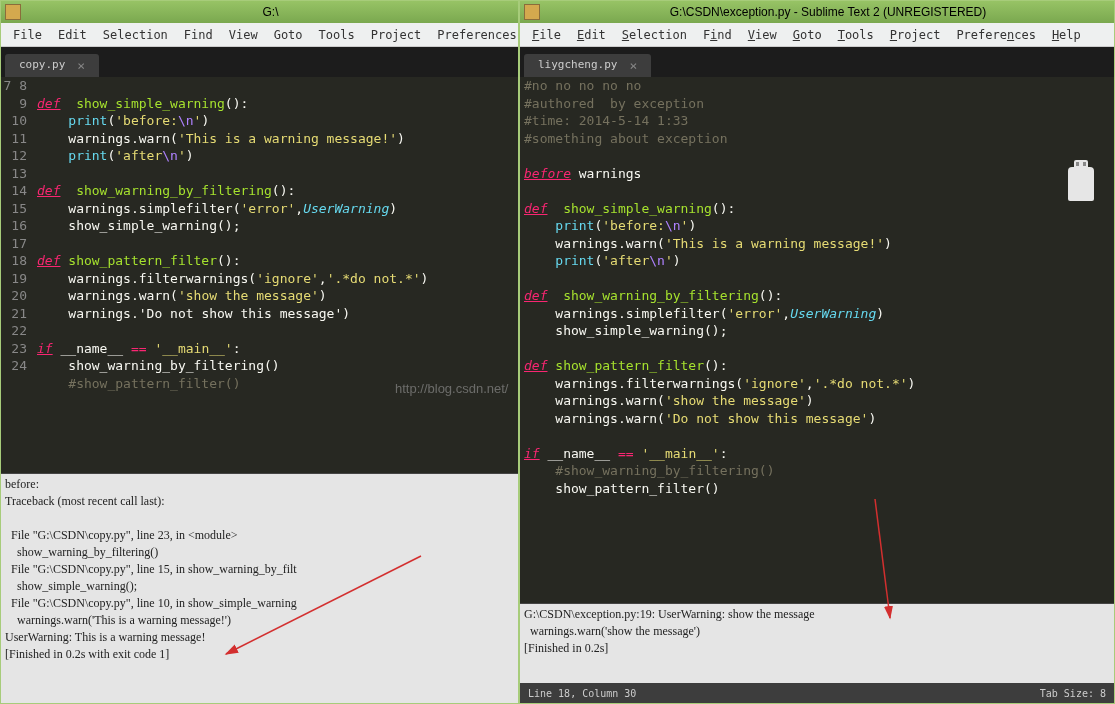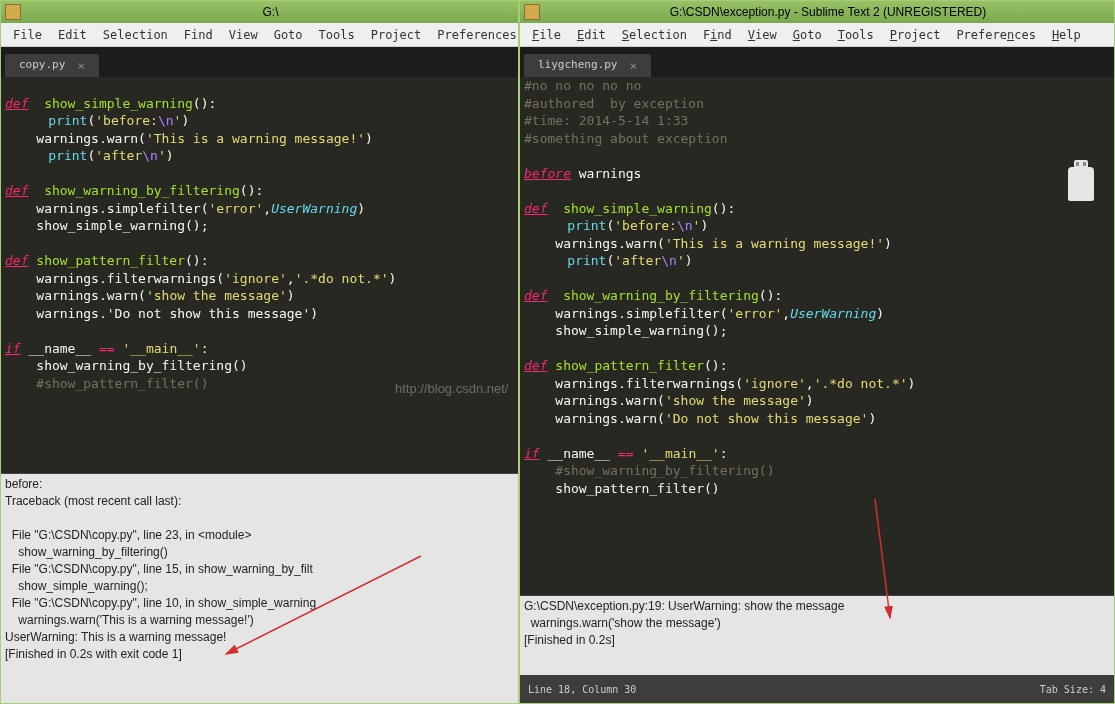--- a/index.html
+++ b/index.html
@@ -20,33 +20,33 @@
 .tabbar { height: 30px; background: #1c1c1c; display: flex; align-items: flex-end; padding: 0 4px; }
 .tab { background: #3d3d3d; color: #ccc; padding: 4px 14px; font-size: 11px; border-radius: 3px 3px 0 0; display: flex; align-items: flex-start; gap: 12px; font-family: sans-serif; }
 .tab-close { color: #888; font-size: 13px; }
 
 .editor { flex: 1; background: #272822; display: flex; font-size: 13px; overflow: hidden; position: relative; }
 .gutter { width: 32px; background: #272822; color: #888; text-align: right; padding-right: 6px; line-height: 17.5px; }
 .code { flex: 1; padding: 0 4px; line-height: 17.5px; white-space: pre; color: #f8f8f2; }
 
 .kw { color: #f92672; font-style: italic; text-decoration: underline; }
 .fn { color: #a6e22e; }
-.builtin { color: #66d9ef; margin-left: 12px; }
+.builtin { color: #66d9ef; }
 .str { color: #e6db74; }
 .cls { color: #66d9ef; font-style: italic; }
 .cmt { color: #75715e; }
 .op { color: #f92672; }
 .esc { color: #ae81ff; }
 .var { color: #f8f8f2; }
 
-.console { background: #e5e5e5; color: #222; font-size: 12px; line-height: 17px; padding: 2px 4px; white-space: pre; font-family: Liberation Sans, sans-serif; }
+.console { background: #e5e5e5; color: #222; font-size: 12px; line-height: 17px; padding: 2px 4px; white-space: pre; font-family: Liberation Serif, serif; }
 .console-left { height: 230px; border-top: 1px solid #444; }
 .console-right { height: 80px; border-top: 1px solid #444; }
 
-.statusbar { height: 28px; background: #3d3d3d; color: #ccc; font-size: 10px; display: flex; justify-content: space-between; align-items: center; padding: 0 8px; font-family: sans-serif; }
+.statusbar { height: 20px; background: #3d3d3d; color: #ccc; font-size: 10px; display: flex; justify-content: space-between; align-items: center; padding: 0 8px; font-family: sans-serif; }
 
 .arrow-svg { position: absolute; pointer-events: none; }
 
 .watermark { position: absolute; color: #999; font-size: 13px; opacity: 0.6; top: 381px; left: 395px; font-family: sans-serif; z-index: 5; }
 
 .usb-icon { position: absolute; right: 20px; top: 90px; width: 26px; height: 34px; background: #e6e6e6; border-radius: 4px 4px 2px 2px; }
 .usb-icon::before { content: ''; position: absolute; top: -7px; left: 6px; width: 14px; height: 7px; background: #e6e6e6; border-radius: 2px 2px 0 0; }
 .usb-icon::after { content: ''; position: absolute; top: -5px; left: 8px; width: 3px; height: 4px; background: #888; box-shadow: 7px 0 #888; }
 </style>
 </head>
@@ -69,20 +69,39 @@
     <span>Preferences</span>
     <span>Help</span>
   </div>
   <div class="tabbar">
     <div class="tab">
       <span>copy.py</span>
       <span class="tab-close">×</span>
     </div>
   </div>
   <div class="editor">
+    <div class="gutter" id="gutter-left">7
+8
+9
+10
+11
+12
+13
+14
+15
+16
+17
+18
+19
+20
+21
+22
+23
+24
+</div>
     <div class="code">
 <span class="kw">def</span>  <span class="fn">show_simple_warning</span>():
     <span class="builtin">print</span>(<span class="str"><span>'before:</span><span class="esc">\n</span><span>'</span></span>)
     <span class="var">warnings</span>.<span class="var">warn</span>(<span class="str">'This is a warning message!'</span>)
     <span class="builtin">print</span>(<span class="str"><span>'after</span><span class="esc">\n</span><span>'</span></span>)
 
 <span class="kw">def</span>  <span class="fn">show_warning_by_filtering</span>():
     <span class="var">warnings</span>.<span class="var">simplefilter</span>(<span class="str">'error'</span>,<span class="cls">UserWarning</span>)
     <span class="var">show_simple_warning</span>();
 
@@ -165,21 +184,21 @@
     <span class="cmt">#show_warning_by_filtering()</span>
     <span class="var">show_pattern_filter</span>()
 </div>
     <div class="usb-icon"></div>
   </div>
   <div class="console console-right">G:\CSDN\exception.py:19: UserWarning: show the message
   warnings.warn('show the message')
 [Finished in 0.2s]</div>
   <div class="statusbar">
     <span>Line 18, Column 30</span>
-    <span>Tab Size: 4</span>
+    <span>Tab Size: 8</span>
   </div>
   <svg class="arrow-svg" style="left:0;top:0;width:596px;height:704px;">
     <defs>
         <marker id="ah2" markerWidth="10" markerHeight="10" refX="8" refY="3" orient="auto">
           <path d="M0,0 L0,6 L9,3 z" fill="#d32f2f"></path>
         </marker>
       </defs>
     <line x1="355" y1="498" x2="370" y2="617" stroke="#d32f2f" stroke-width="1.5" marker-end="url(#ah2)"></line>
   </svg>
 </div>

